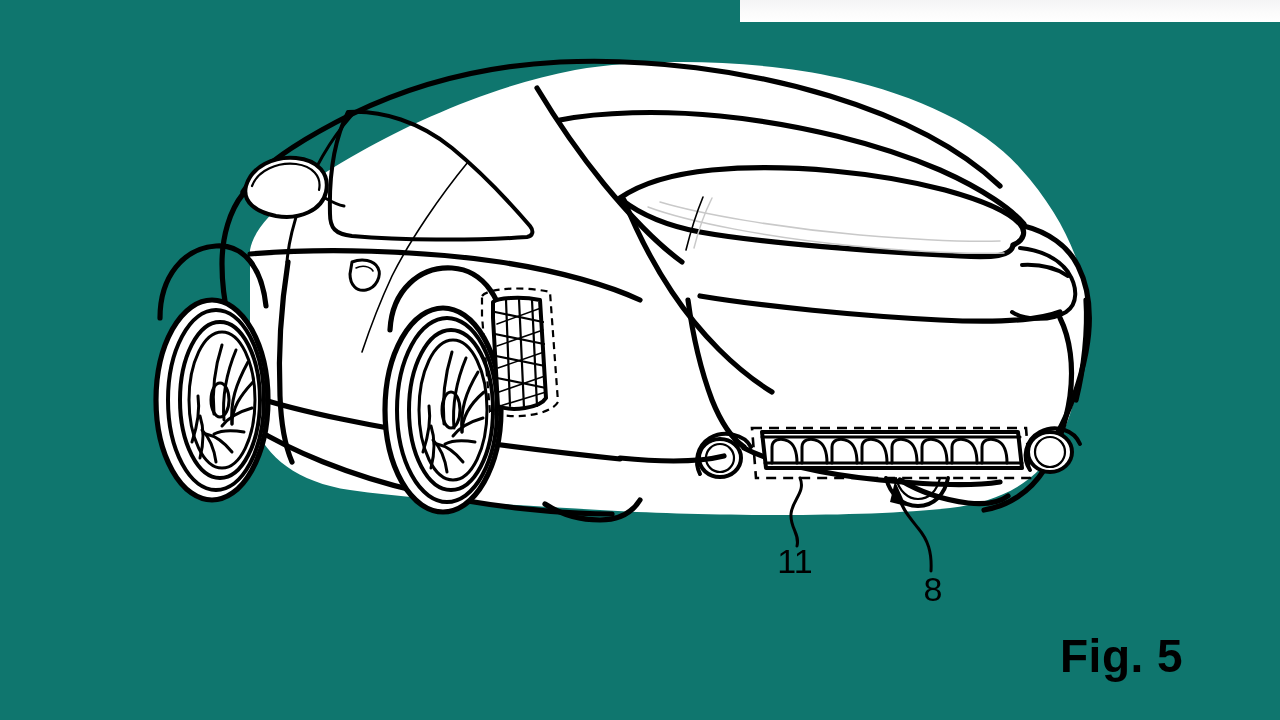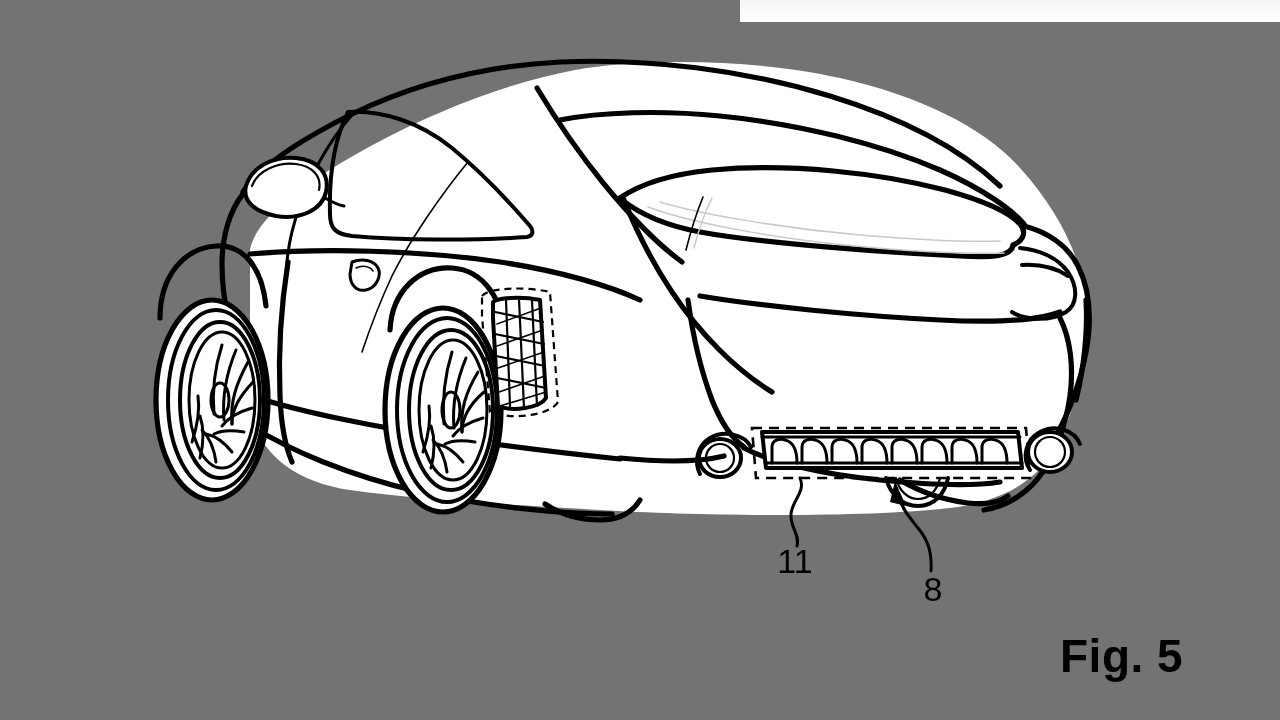--- a/index.html
+++ b/index.html
@@ -11,21 +11,21 @@
   body {
     width: 1280px;
     height: 720px;
     overflow: hidden;
     font-family: "Liberation Sans", sans-serif;
   }
   #figure-sheet {
     position: relative;
     width: 1280px;
     height: 720px;
-    background: #737373;
+    background: #0f766e;
   }
   #patent-svg {
     position: absolute;
     left: 0;
     top: 0;
     width: 1280px;
     height: 720px;
     display: block;
   }
   .ln {

